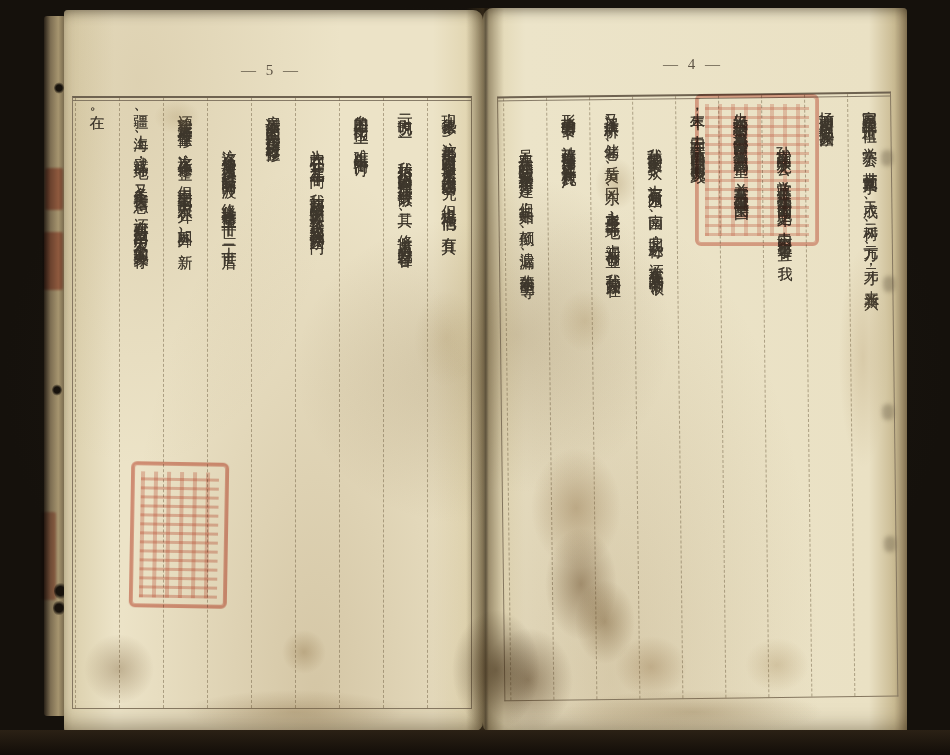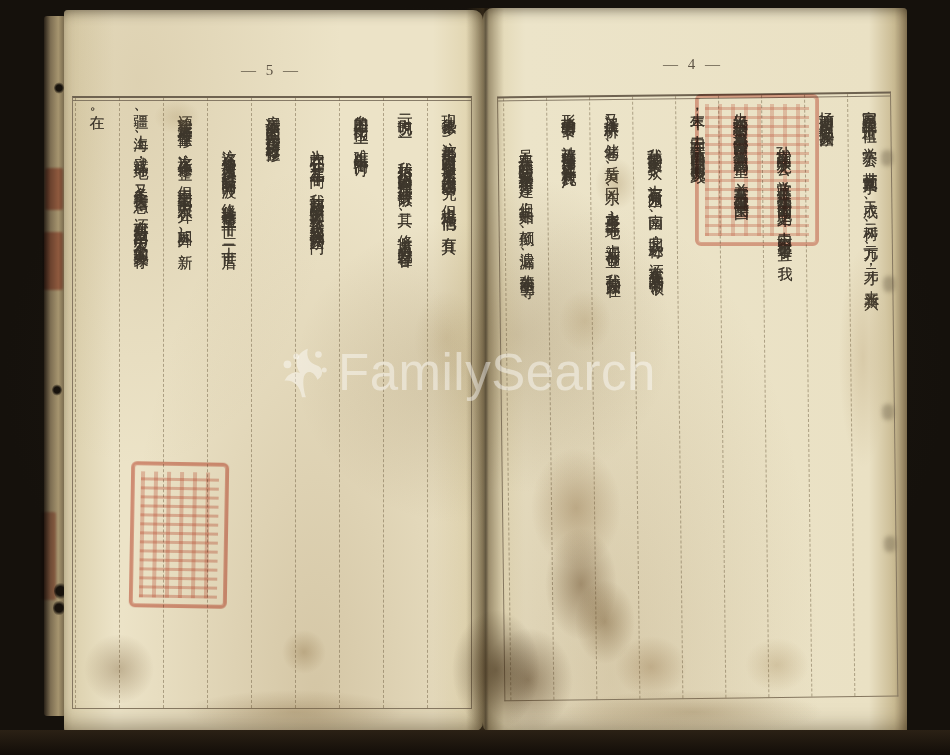--- a/index.html
+++ b/index.html
@@ -155,27 +155,15 @@
     <div class="stain" style="left:132px;top:628px;width:72px;height:62px;background:radial-gradient(closest-side,rgba(130,95,50,.30),transparent);"></div>
     <div class="stain" style="left:262px;top:630px;width:64px;height:54px;background:radial-gradient(closest-side,rgba(150,120,70,.26),transparent);"></div>
     <div class="stain" style="left:0px;top:620px;width:90px;height:104px;background:radial-gradient(closest-side,rgba(80,55,25,.5),transparent);"></div>
     <div class="stain" style="left:356px;top:240px;width:48px;height:220px;border-radius:40%;background:radial-gradient(closest-side,rgba(160,130,80,.24),transparent);"></div>
     <div class="stain" style="left:80px;top:682px;width:260px;height:44px;border-radius:40%;background:radial-gradient(closest-side,rgba(120,92,50,.3),transparent);"></div>
   </div>
 
   <div class="gutter"></div>
   <div class="stain" style="left:452px;top:610px;width:88px;height:120px;background:radial-gradient(closest-side,rgba(60,42,20,.55),transparent);"></div>
 
-  <div class="watermark">
-    <svg class="wm-logo" viewBox="0 0 64 64">
-      <g fill="currentColor">
-        <path d="M33 58 C31 46 24 40 15 41 C19 32 28 31 31 33 C24 22 28 12 39 8 C37 17 41 23 48 25 C55 27 56 36 49 40 C45 30 37 30 35 37 C34 41 34 49 37 58 Z"></path>
-        <circle cx="18" cy="24" r="4"></circle>
-        <circle cx="27" cy="16" r="3"></circle>
-        <circle cx="50" cy="14" r="3.4"></circle>
-        <circle cx="56" cy="30" r="2.6"></circle>
-      </g>
-    </svg>
-    <div class="wm-text">FamilySearch</div>
-  </div>
 
   <div class="floor"></div>
 </div>
 
 </body></html>

